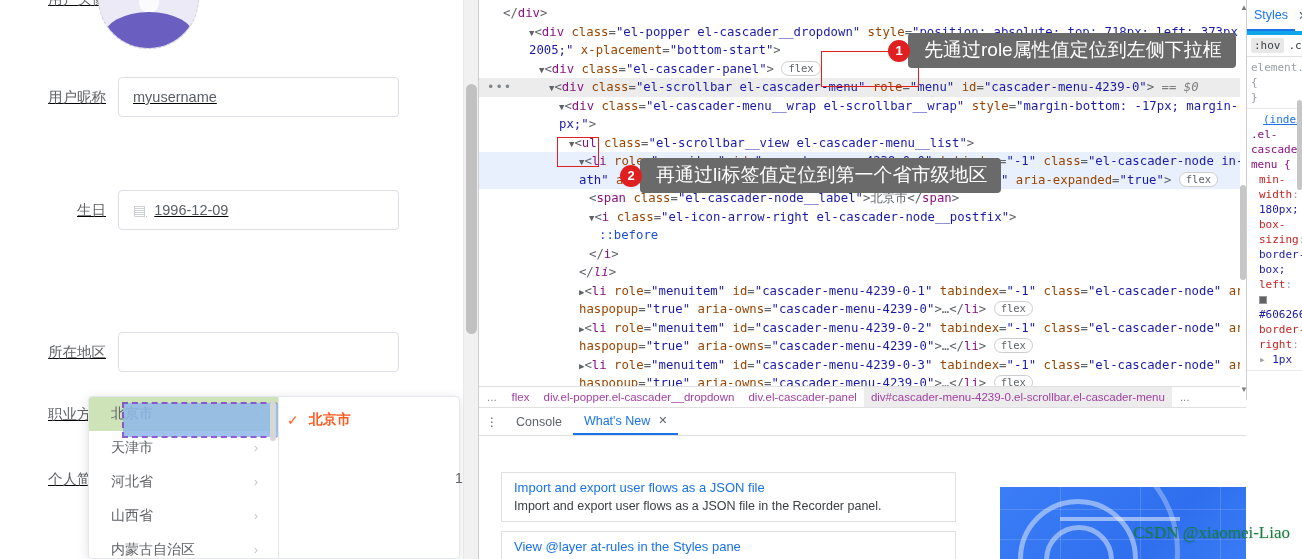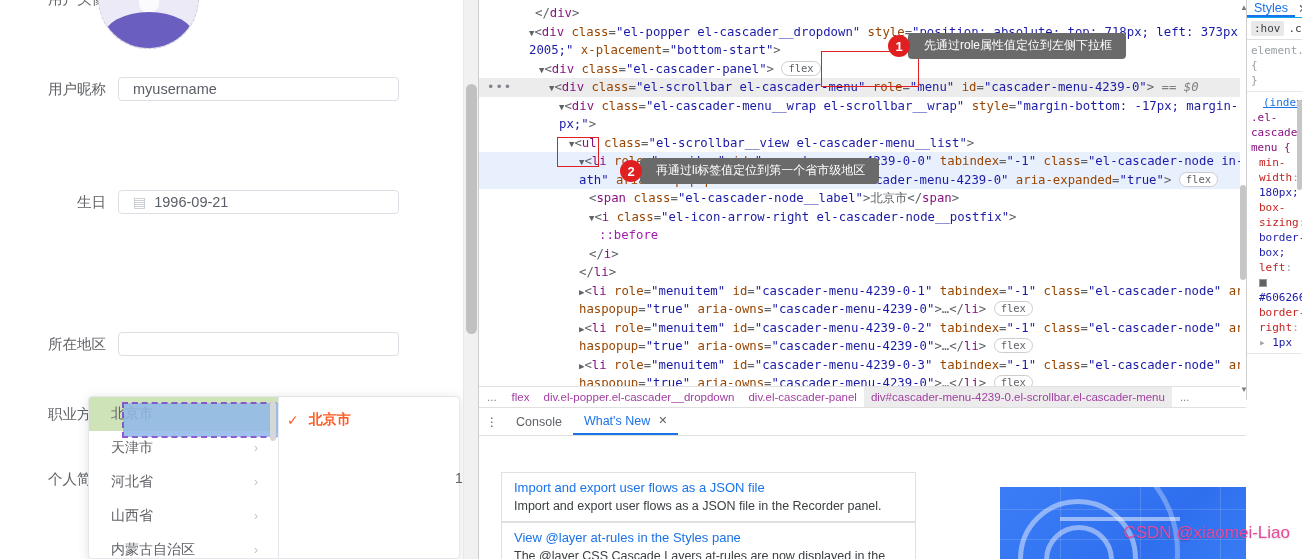--- a/index.html
+++ b/index.html
@@ -17,27 +17,27 @@
   }
   #page-scrollbar{
     position:absolute; left:463px; top:0; width:15px; height:559px;
     background:#f1f1f1; border-left:1px solid #e8e8e8;
   }
   #page-scrollbar-thumb{
     position:absolute; left:2px; top:84px; width:11px; height:250px;
     background:#c1c1c1; border-radius:6px;
   }
 
-  .form-row{ position:absolute; display:flex; align-items:center; }
+  .form-row{ position:absolute; display:flex; align-items:center;text-decoration:underline; }
   .form-label{
     width:118px; text-align:right; padding-right:12px;
     color:#606266; font-size:14.5px; white-space:nowrap;
   }
   .el-input{
-    width:281px; height:24px; border:1px solid #dcdfe6; border-radius:4px;
+    width:281px; height:40px; border:1px solid #dcdfe6; border-radius:4px;
     background:#fff; display:flex; align-items:center; padding:0 14px;
     font-size:14.5px; color:#606266;
   }
   .el-input .val{ color:#5a5e66; }
   .el-input .prefix{ margin-right:8px; color:#c0c4cc; font-size:14px; line-height:1; }
   .el-input .suffix{ margin-left:auto; color:#c0c4cc; font-size:12px; }
 
   
   #avatar-wrap{ position:absolute; left:98px; top:-52px; width:101px; height:101px; }
   #avatar-dash{
@@ -140,37 +140,37 @@
   .attrval{ color:#1a1aa6; }
   .punc{ color:#5f6368; }
   .dollar{ color:#808080; font-style:italic; }
   .flexbadge{
     display:inline-block; border:1px solid #cdcdcd; border-radius:8px;
     padding:0 6px; font-size:10.5px; line-height:13px; color:#5f6368;
     background:#fff; vertical-align:1px;
   }
   .tri{ color:#5f6368; font-size:9px; }
   .dots3{ color:#80868b; letter-spacing:1px; }
-  .pseudo{ color:#a21caf; }
+  .pseudo{ color:#1d4ed8; }
 
   
   .redbox{ position:absolute; border:1.5px solid #e02020; pointer-events:none; }
 
   
   .annot{
     position:absolute; display:flex; align-items:center; z-index:30;
     font-family:"Liberation Sans","DejaVu Sans",sans-serif;
   }
   .annot .num{
     width:22px; height:22px; border-radius:50%; background:#e02020; color:#fff;
     font-size:13px; font-weight:bold; display:flex; align-items:center;
     justify-content:center; margin-right:-2px; z-index:2;
   }
   .annot .bubble{
-    background:#6a6a6a; color:#fff; font-size:12px; padding:4px 14px 5px 16px;
+    background:#6a6a6a; color:#fff; font-size:19px; padding:4px 14px 5px 16px;
     border-radius:4px; white-space:nowrap; position:relative;
   }
   .annot .bubble:before{
     content:""; position:absolute; left:-7px; top:50%; transform:translateY(-50%);
     border-top:7px solid transparent; border-bottom:7px solid transparent;
     border-right:8px solid #6a6a6a;
   }
 
   
   #dom-scrollbar{ position:absolute; right:0; top:0; width:13px; height:386px;
@@ -209,54 +209,54 @@
   #whatsnew-head{
     position:absolute; left:0; top:436px; right:0; height:26px;
     background:#f1f3f4; border-bottom:1px solid #e0e0e0;
     display:flex; align-items:center; padding-left:14px;
     font-family:"Liberation Sans","DejaVu Sans",sans-serif;
     font-size:12.5px; color:#3c4043;
   }
   #whatsnew-body{ position:absolute; left:0; top:462px; right:0; bottom:0;
     background:#fff; padding:10px 0 0 22px;
     font-family:"Liberation Sans","DejaVu Sans",sans-serif; }
-  .wn-card{ width:415px; border:1px solid #e0e0e0; padding:7px 10px 8px 12px;
-    background:#fff; }
+  .wn-card{ width:455px; border:1px solid #e0e0e0; padding:7px 10px 8px 12px;
+    margin-bottom:9px; background:#fff; }
   .wn-card .t{ color:#1a73e8; font-size:13px; margin-bottom:4px; }
   .wn-card .d{ color:#3c4043; font-size:12.5px; }
 
   
   #promo{
     position:absolute; right:0; bottom:0; width:302px; height:72px;
     background:linear-gradient(135deg,#3b7df6 0%,#2f6fef 55%,#3d82f7 100%);
     overflow:hidden;
   }
   #promo .ring{ position:absolute; border:5px solid rgba(255,255,255,.45); border-radius:50%; }
   #promo .r1{ left:18px; top:12px; width:120px; height:120px; }
   #promo .r2{ left:44px; top:38px; width:70px; height:70px; }
   #promo .r3{ left:-40px; top:-46px; width:220px; height:220px;
     border-color:rgba(255,255,255,.3); }
   #promo .grid-v{ position:absolute; top:0; bottom:0; width:1px; background:rgba(255,255,255,.15); }
   #promo .grid-h{ position:absolute; left:0; right:0; height:1px; background:rgba(255,255,255,.15); }
   #promo .bar{ position:absolute; left:60px; top:30px; width:120px; height:4px;
     background:rgba(255,255,255,.5); }
   #watermark{
-    position:absolute; right:12px; bottom:16px; color:#ec4899; font-size:17px;
-    font-family:Liberation Sans, sans-serif; white-space:nowrap;
+    position:absolute; right:12px; bottom:16px; color:#15803d; font-size:17px;
+    font-family:Liberation Serif, serif; white-space:nowrap;
     text-shadow:0 1px 2px rgba(0,0,0,.18); z-index:5;
   }
 
   
   #styles-pane{
     position:absolute; left:1246px; top:0; width:56px; height:400px;
     background:#fff; border-left:1px solid #cdcdcd; overflow:hidden;
     font-family:"DejaVu Sans Mono","Liberation Mono",monospace;
   }
   #styles-tabbar{
-    height:18px; border-bottom:1px solid #0ea5e9; display:flex; align-items:center;
+    height:35px; border-bottom:4px solid #0ea5e9; display:flex; align-items:center;
     font-family:"Liberation Sans","DejaVu Sans",sans-serif; font-size:12.5px;
   }
   #styles-tabbar .stab{ padding:0 7px; height:100%; display:flex; align-items:center;
     color:#1a73e8; border-bottom:2px solid #1a73e8; }
   #styles-tabbar .stab2{ padding:0 3px; color:#5f6368; }
   #styles-filterbar{
     height:22px; border-bottom:1px solid #e0e0e0; display:flex; align-items:center;
     padding-left:4px; gap:5px; font-size:11px; color:#3c4043;
   }
   #styles-filterbar .hov{ background:#e8e8e8; padding:1px 3px; border-radius:2px; }
@@ -302,21 +302,21 @@
     <div class="el-input">
       <span class="val">myusername</span>
     </div>
   </div>
 
 
   <div class="form-row" style="left:0; top:190px;">
     <div class="form-label">生日</div>
     <div class="el-input">
       <span class="prefix">▤</span>
-      <span class="val">1996-09-21</span>
+      <span class="val">1996-12-09</span>
     </div>
   </div>
 
 
   <div class="form-row" style="left:0; top:332px;">
     <div class="form-label">所在地区</div>
     <div class="el-input"></div>
   </div>
 
   <div class="form-row" style="left:0; top:405px;">
@@ -364,35 +364,35 @@
   <div id="page-number">1</div>
 </div>
 
 <div id="page-scrollbar">
   <div id="page-scrollbar-thumb"></div>
 </div>
 
 <div id="devtools">
 
   <div id="dom-tree">
-      <div class="code-line" style="top: 4px;"><span style="padding-left:56px"><span class="punc">&lt;/</span><span class="tagname">div</span><span class="punc">&gt;</span></span></div>
+      <div class="code-line" style="top: 4px;"><span style="padding-left:24px"><span class="punc">&lt;/</span><span class="tagname">div</span><span class="punc">&gt;</span></span></div>
       <div class="code-line" style="top: 22.5px;"><span style="padding-left:50px"><span class="tri">▼</span><span class="punc">&lt;</span><span class="tagname">div</span> <span class="attrname">class</span><span class="punc">=</span><span class="attrval">"el-popper el-cascader__dropdown"</span> <span class="attrname">style</span><span class="punc">=</span><span class="attrval">"position: absolute; top: 718px; left: 373px; z-index:</span></span></div>
       <div class="code-line" style="top: 41px;"><span style="padding-left:50px"><span class="attrval">2005;"</span> <span class="attrname">x-placement</span><span class="punc">=</span><span class="attrval">"bottom-start"</span><span class="punc">&gt;</span></span></div>
       <div class="code-line" style="top: 59.5px;"><span style="padding-left:60px"><span class="tri">▼</span><span class="punc">&lt;</span><span class="tagname">div</span> <span class="attrname">class</span><span class="punc">=</span><span class="attrval">"el-cascader-panel"</span><span class="punc">&gt;</span> <span class="flexbadge">flex</span></span></div>
       <div class="code-line sel-gray" style="top: 78px;"><span class="dots3" style="position:absolute;left:8px;">•••</span><span style="padding-left:70px"><span class="tri">▼</span><span class="punc">&lt;</span><span class="tagname">div</span> <span class="attrname">class</span><span class="punc">=</span><span class="attrval">"el-scrollbar el-cascader-menu"</span> <span class="attrname">role</span><span class="punc">=</span><span class="attrval">"menu"</span> <span class="attrname">id</span><span class="punc">=</span><span class="attrval">"cascader-menu-4239-0"</span><span class="punc">&gt;</span> <span class="dollar">== $0</span></span></div>
       <div class="code-line" style="top: 96.5px;"><span style="padding-left:80px"><span class="tri">▼</span><span class="punc">&lt;</span><span class="tagname">div</span> <span class="attrname">class</span><span class="punc">=</span><span class="attrval">"el-cascader-menu__wrap el-scrollbar__wrap"</span> <span class="attrname">style</span><span class="punc">=</span><span class="attrval">"margin-bottom: -17px; margin-right: -17</span></span></div>
       <div class="code-line" style="top: 115px;"><span style="padding-left:80px"><span class="attrval">px;"</span><span class="punc">&gt;</span></span></div>
       <div class="code-line" style="top: 133.5px;"><span style="padding-left:90px"><span class="tri">▼</span><span class="punc">&lt;</span><span class="tagname">ul</span> <span class="attrname">class</span><span class="punc">=</span><span class="attrval">"el-scrollbar__view el-cascader-menu__list"</span><span class="punc">&gt;</span></span></div>
       <div class="code-line sel-blue" style="top: 152px;"><span style="padding-left:100px"><span class="tri">▼</span><span class="punc">&lt;</span><span class="tagname">li</span> <span class="attrname">role</span><span class="punc">=</span><span class="attrval">"menuitem"</span> <span class="attrname">id</span><span class="punc">=</span><span class="attrval">"cascader-menu-4239-0-0"</span> <span class="attrname">tabindex</span><span class="punc">=</span><span class="attrval">"-1"</span> <span class="attrname">class</span><span class="punc">=</span><span class="attrval">"el-cascader-node in-active-p</span></span></div>
       <div class="code-line sel-blue" style="top: 170.5px;"><span style="padding-left:100px"><span class="attrval">ath"</span> <span class="attrname">aria-haspopup</span><span class="punc">=</span><span class="attrval">"true"</span> <span class="attrname">aria-owns</span><span class="punc">=</span><span class="attrval">"cascader-menu-4239-0"</span> <span class="attrname">aria-expanded</span><span class="punc">=</span><span class="attrval">"true"</span><span class="punc">&gt;</span> <span class="flexbadge">flex</span></span></div>
       <div class="code-line" style="top: 189px;"><span style="padding-left:110px"><span class="punc">&lt;</span><span class="tagname">span</span> <span class="attrname">class</span><span class="punc">=</span><span class="attrval">"el-cascader-node__label"</span><span class="punc">&gt;</span><span class="punc">北京市</span><span class="punc">&lt;/</span><span class="tagname">span</span><span class="punc">&gt;</span></span></div>
       <div class="code-line" style="top: 207.5px;"><span style="padding-left:110px"><span class="tri">▼</span><span class="punc">&lt;</span><span class="tagname">i</span> <span class="attrname">class</span><span class="punc">=</span><span class="attrval">"el-icon-arrow-right el-cascader-node__postfix"</span><span class="punc">&gt;</span></span></div>
       <div class="code-line" style="top: 226px;"><span style="padding-left:120px"><span class="pseudo">::before</span></span></div>
       <div class="code-line" style="top: 244.5px;"><span style="padding-left:110px"><span class="punc">&lt;/</span><span class="tagname">i</span><span class="punc">&gt;</span></span></div>
-      <div class="code-line" style="top: 263px;"><span style="padding-left:100px"><span class="punc">&lt;/</span><span class="tagname">li</span><span class="punc">&gt;</span></span></div>
+      <div class="code-line" style="top: 263px; font-style: italic;"><span style="padding-left:100px"><span class="punc">&lt;/</span><span class="tagname">li</span><span class="punc">&gt;</span></span></div>
       <div class="code-line" style="top: 281.5px;"><span style="padding-left:100px"><span class="tri">▶</span><span class="punc">&lt;</span><span class="tagname">li</span> <span class="attrname">role</span><span class="punc">=</span><span class="attrval">"menuitem"</span> <span class="attrname">id</span><span class="punc">=</span><span class="attrval">"cascader-menu-4239-0-1"</span> <span class="attrname">tabindex</span><span class="punc">=</span><span class="attrval">"-1"</span> <span class="attrname">class</span><span class="punc">=</span><span class="attrval">"el-cascader-node"</span> <span class="attrname">aria-</span></span></div>
       <div class="code-line" style="top: 300px;"><span style="padding-left:100px"><span class="attrname">haspopup</span><span class="punc">=</span><span class="attrval">"true"</span> <span class="attrname">aria-owns</span><span class="punc">=</span><span class="attrval">"cascader-menu-4239-0"</span><span class="punc">&gt;…&lt;/</span><span class="tagname">li</span><span class="punc">&gt;</span> <span class="flexbadge">flex</span></span></div>
       <div class="code-line" style="top: 318.5px;"><span style="padding-left:100px"><span class="tri">▶</span><span class="punc">&lt;</span><span class="tagname">li</span> <span class="attrname">role</span><span class="punc">=</span><span class="attrval">"menuitem"</span> <span class="attrname">id</span><span class="punc">=</span><span class="attrval">"cascader-menu-4239-0-2"</span> <span class="attrname">tabindex</span><span class="punc">=</span><span class="attrval">"-1"</span> <span class="attrname">class</span><span class="punc">=</span><span class="attrval">"el-cascader-node"</span> <span class="attrname">aria-</span></span></div>
       <div class="code-line" style="top: 337px;"><span style="padding-left:100px"><span class="attrname">haspopup</span><span class="punc">=</span><span class="attrval">"true"</span> <span class="attrname">aria-owns</span><span class="punc">=</span><span class="attrval">"cascader-menu-4239-0"</span><span class="punc">&gt;…&lt;/</span><span class="tagname">li</span><span class="punc">&gt;</span> <span class="flexbadge">flex</span></span></div>
       <div class="code-line" style="top: 355.5px;"><span style="padding-left:100px"><span class="tri">▶</span><span class="punc">&lt;</span><span class="tagname">li</span> <span class="attrname">role</span><span class="punc">=</span><span class="attrval">"menuitem"</span> <span class="attrname">id</span><span class="punc">=</span><span class="attrval">"cascader-menu-4239-0-3"</span> <span class="attrname">tabindex</span><span class="punc">=</span><span class="attrval">"-1"</span> <span class="attrname">class</span><span class="punc">=</span><span class="attrval">"el-cascader-node"</span> <span class="attrname">aria-</span></span></div>
       <div class="code-line" style="top: 374px;"><span style="padding-left:100px"><span class="attrname">haspopup</span><span class="punc">=</span><span class="attrval">"true"</span> <span class="attrname">aria-owns</span><span class="punc">=</span><span class="attrval">"cascader-menu-4239-0"</span><span class="punc">&gt;…&lt;/</span><span class="tagname">li</span><span class="punc">&gt;</span> <span class="flexbadge">flex</span></span></div>
     </div>
 
   <div class="redbox" style="left:342px; top:51px; width:98px; height:36px;"></div>
   <div class="redbox" style="left:78px; top:137px; width:42px; height:30px;"></div>

